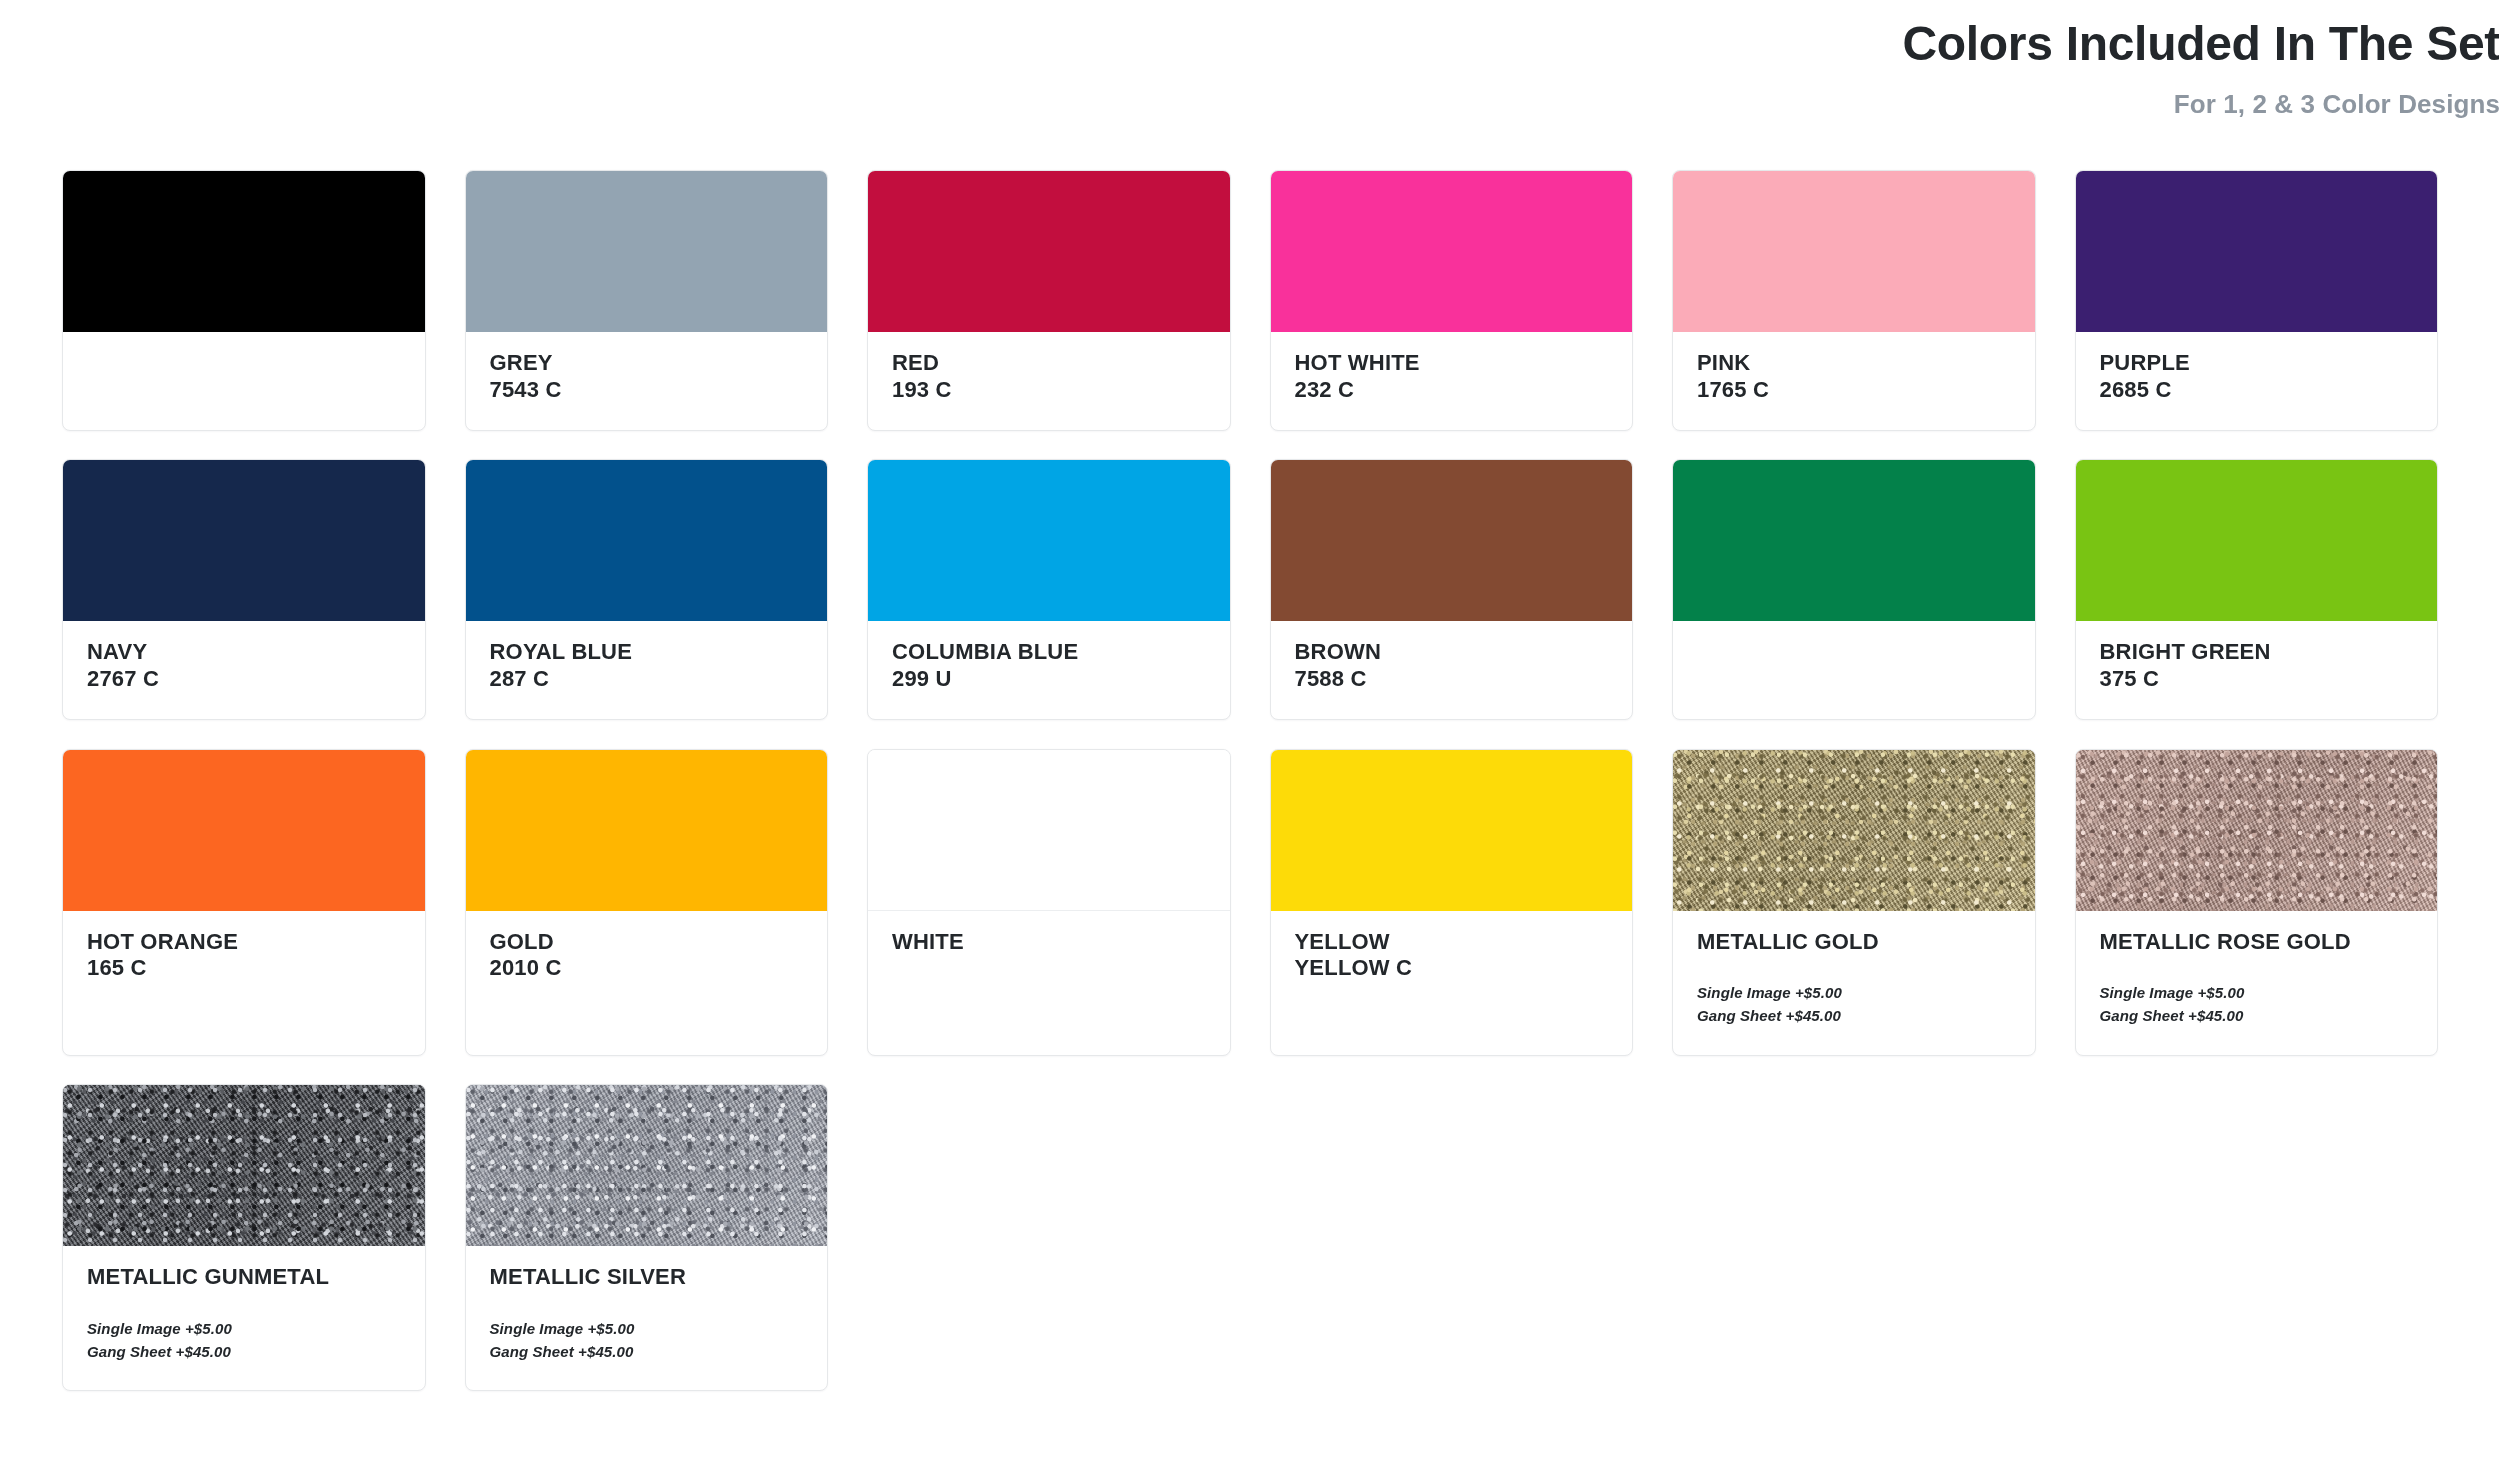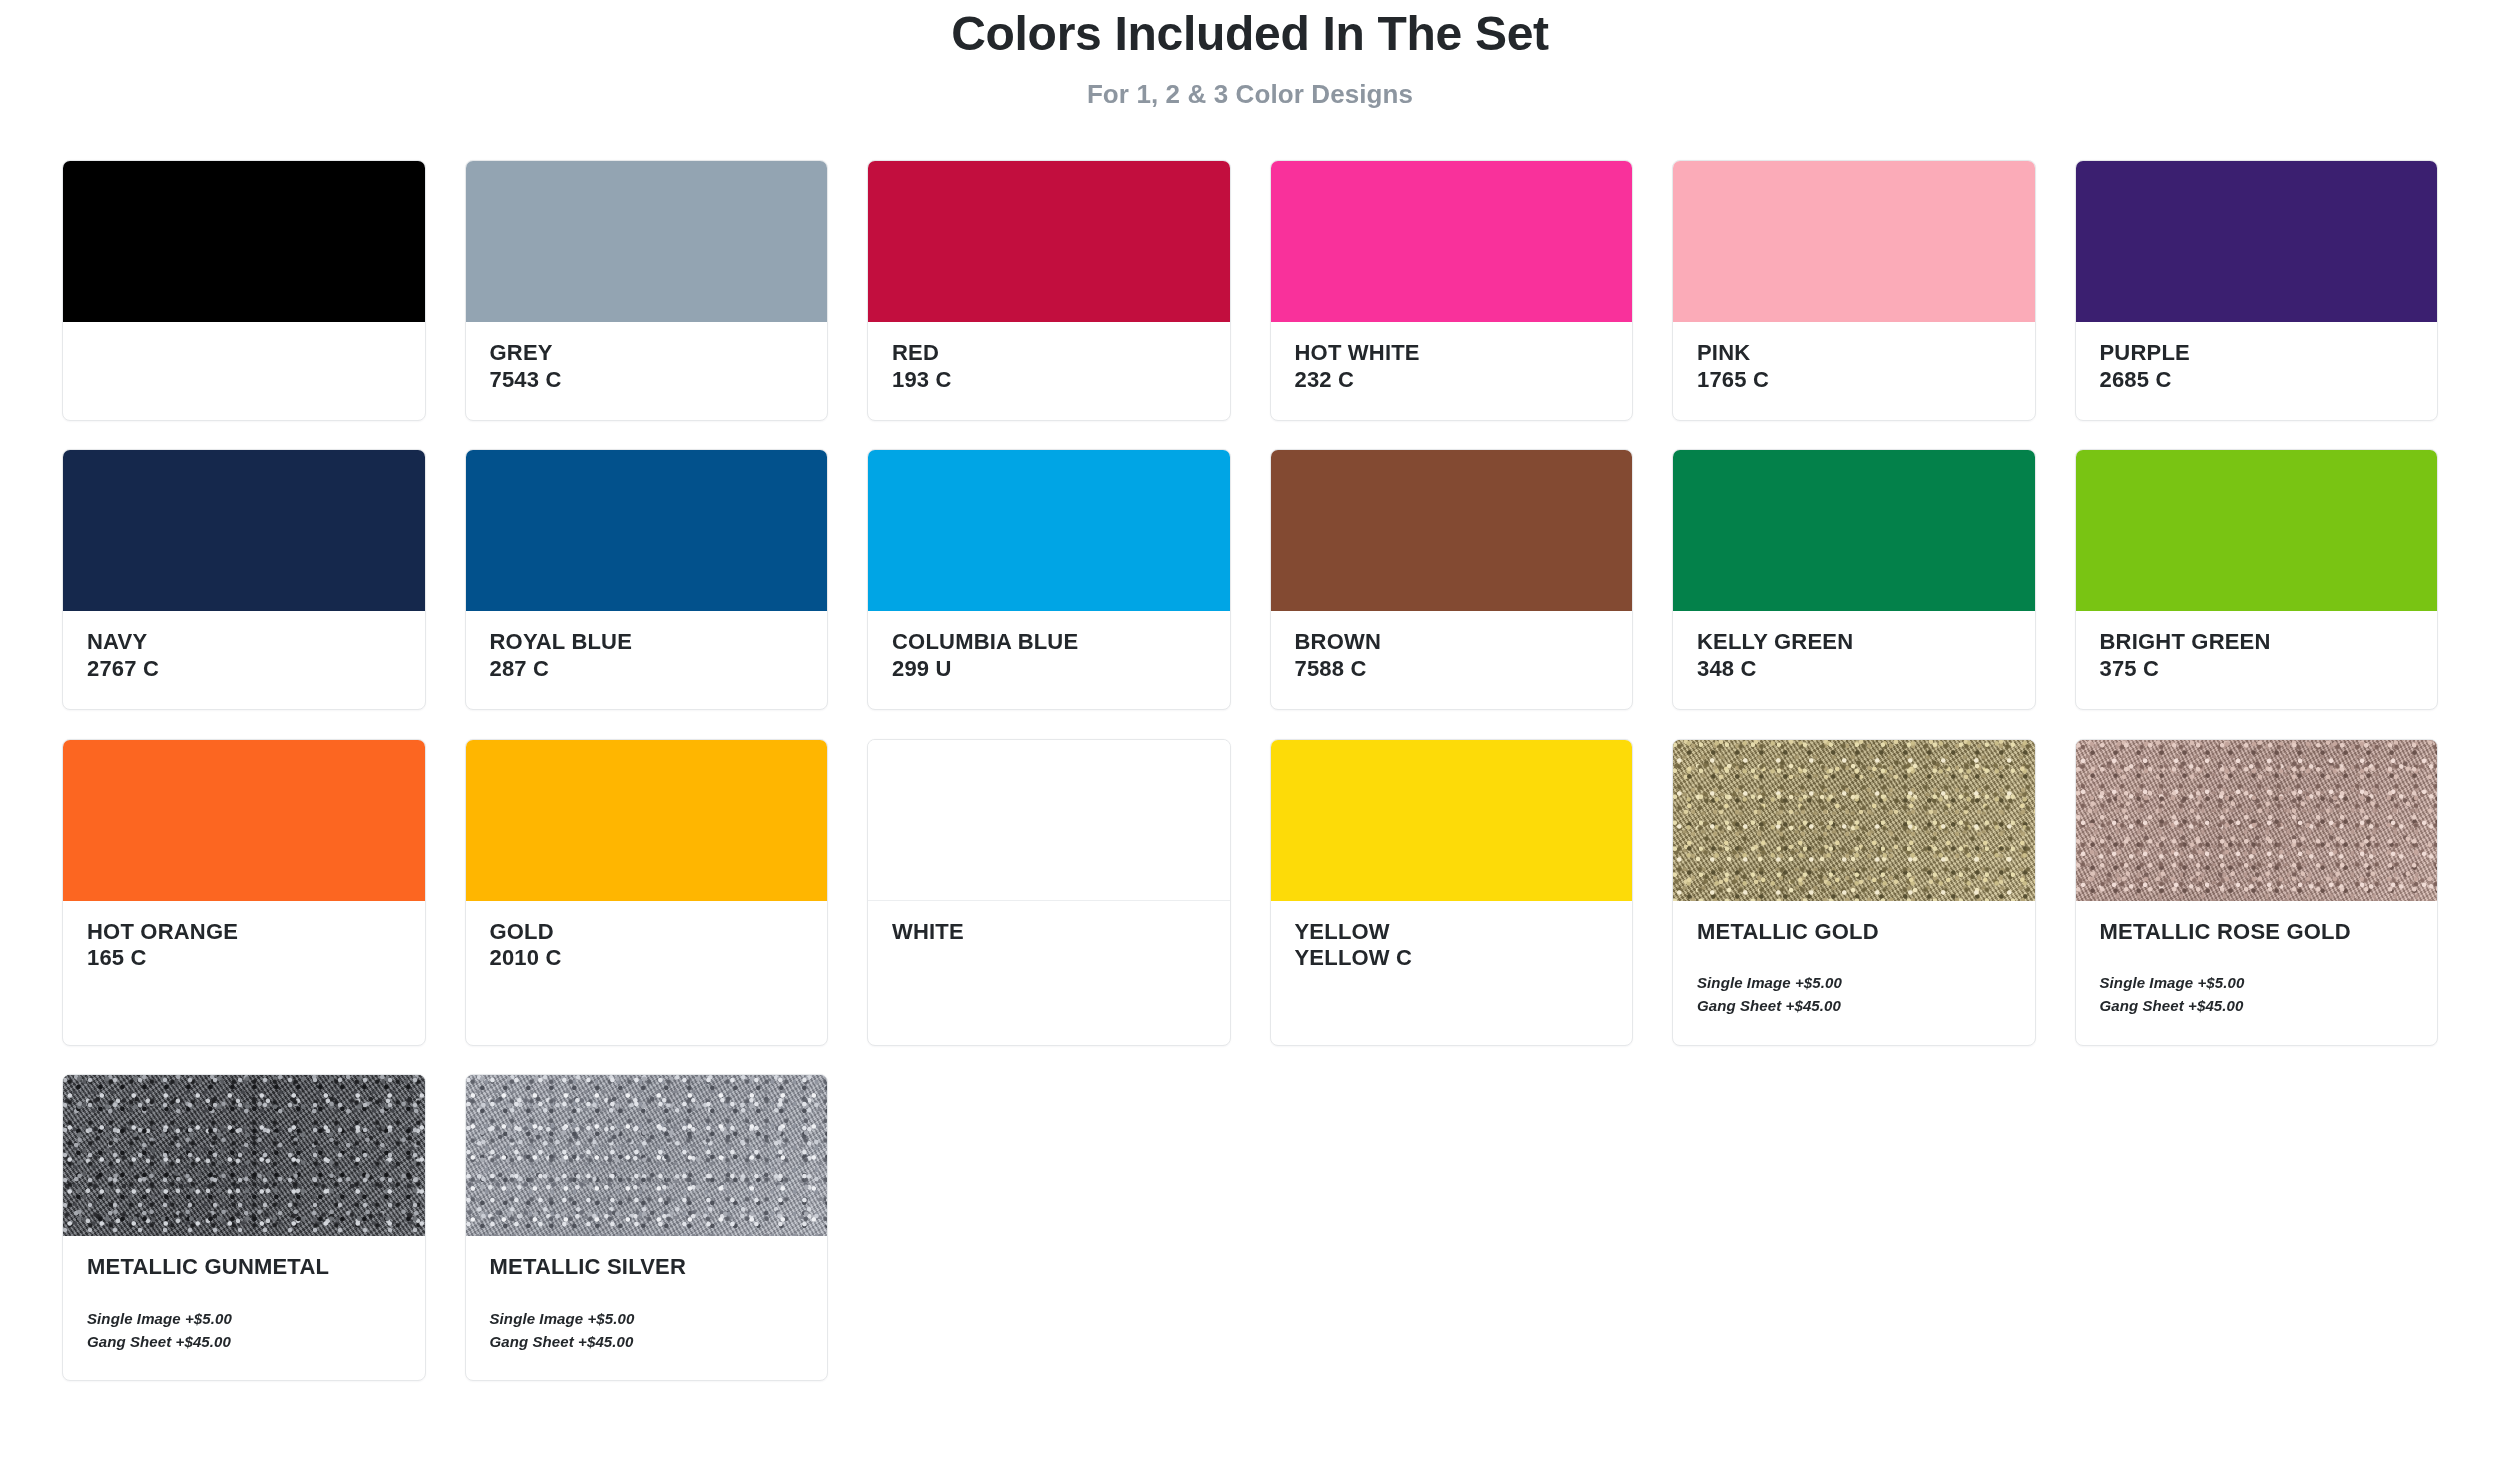--- a/index.html
+++ b/index.html
@@ -6,22 +6,22 @@
 
   body {
     width: 2500px;
     min-height: 1479px;
     background: #ffffff;
     font-family: "Liberation Sans", sans-serif;
     -webkit-font-smoothing: antialiased;
   }
 
   .page-header {
-    padding-top: 6px;
-    text-align: center;
+    padding-top: 16px;
+    text-align: right;
   }
 
   .page-title {
     font-size: 48px;
     font-weight: bold;
     color: #23272b;
     letter-spacing: -0.3px;
     line-height: 1.15;
   }
 
@@ -266,24 +266,20 @@
     </div>
     <div class="swatch-card">
       <div class="swatch-chip" style="background: rgb(131, 74, 50);"></div>
       <div class="swatch-body">
         <div class="swatch-name">BROWN</div>
         <div class="swatch-code">7588 C</div>
       </div>
     </div>
     <div class="swatch-card">
       <div class="swatch-chip" style="background: rgb(3, 129, 74);"></div>
-      <div class="swatch-body">
-        <div class="swatch-name">KELLY GREEN</div>
-        <div class="swatch-code">348 C</div>
-      </div>
     </div>
     <div class="swatch-card">
       <div class="swatch-chip" style="background: rgb(121, 196, 19);"></div>
       <div class="swatch-body">
         <div class="swatch-name">BRIGHT GREEN</div>
         <div class="swatch-code">375 C</div>
       </div>
     </div>
     <div class="swatch-card">
       <div class="swatch-chip" style="background: rgb(252, 102, 33);"></div>

